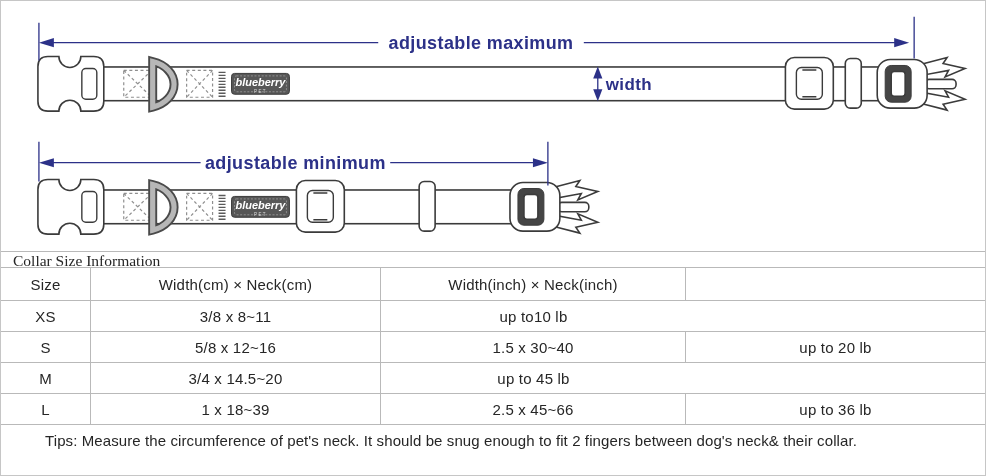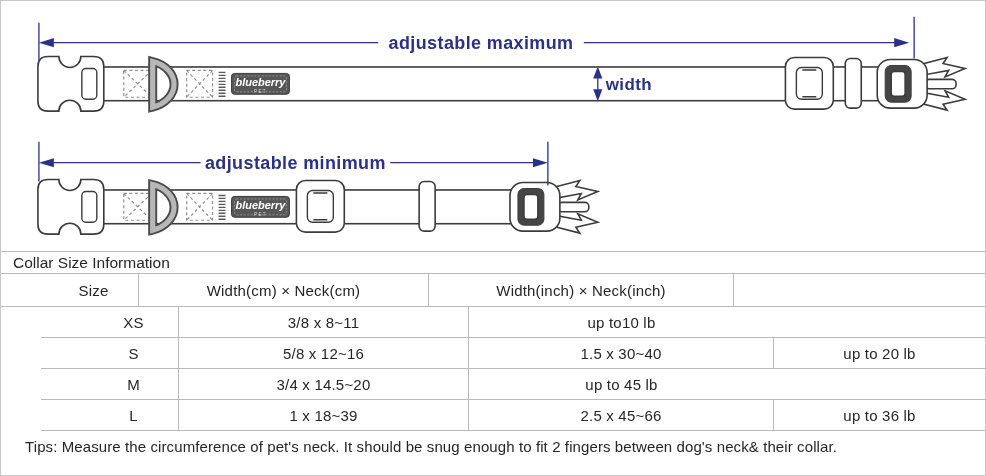--- a/index.html
+++ b/index.html
@@ -22,41 +22,41 @@
   .ringInner { stroke:#b7b7b7; stroke-width:5.2; fill:none; }
   .labelRect { fill:#575757; stroke:#3b3b3b; stroke-width:1; }
   .labelStitch { stroke:#9f9f9f; stroke-width:0.8; fill:none; stroke-dasharray:2 1.6; }
   .brandName { fill:#ffffff; font-style:italic; font-weight:bold; }
   .brandSub  { fill:#d9d9d9; letter-spacing:1.4px; }
   .dark { fill:#454545; stroke:#3b3b3b; stroke-width:1; }
   .rib { stroke:#5a5a5a; stroke-width:1.4; }
 
   
   .section-row {
-    height:23px; box-sizing:border-box;
+    height:17px; box-sizing:border-box;
     border-top:1px solid #b9b9b9; border-bottom:1px solid #b9b9b9;
-    display:flex; align-items:center; padding-left:12px;
+    display:flex; padding-left:12px;
     font-size:15.5px;
+    font-family:Liberation Serif, serif;
   }
   .grid {
     display:grid; grid-template-columns:90px 290px 305px 1fr;
     box-sizing:border-box; border-bottom:1px solid #b9b9b9;
     align-items:stretch;
-    padding-left:48px;
   }
   .grid .cell {
     display:flex; align-items:center; justify-content:center;
     font-size:15px; letter-spacing:0.2px; box-sizing:border-box;
   }
   .grid .cb { border-right:1px solid #b9b9b9; }
   .header-row { height:33px; }
-  .data-row   { height:31px;margin-left:40px; }
+  .data-row   { height:31px; }
   .tips-row {
     height:31px; display:flex; align-items:center;
-    padding-left:24px; font-size:15px; letter-spacing:0.1px;
+    padding-left:24px; font-size:15px; letter-spacing:0.1px;margin-left:20px;
   }
 </style>
 </head>
 <body>
 
 <div class="canvas">
 
   <svg width="984" height="250" viewBox="0 0 986 252" preserveAspectRatio="none">
 
     <defs>

